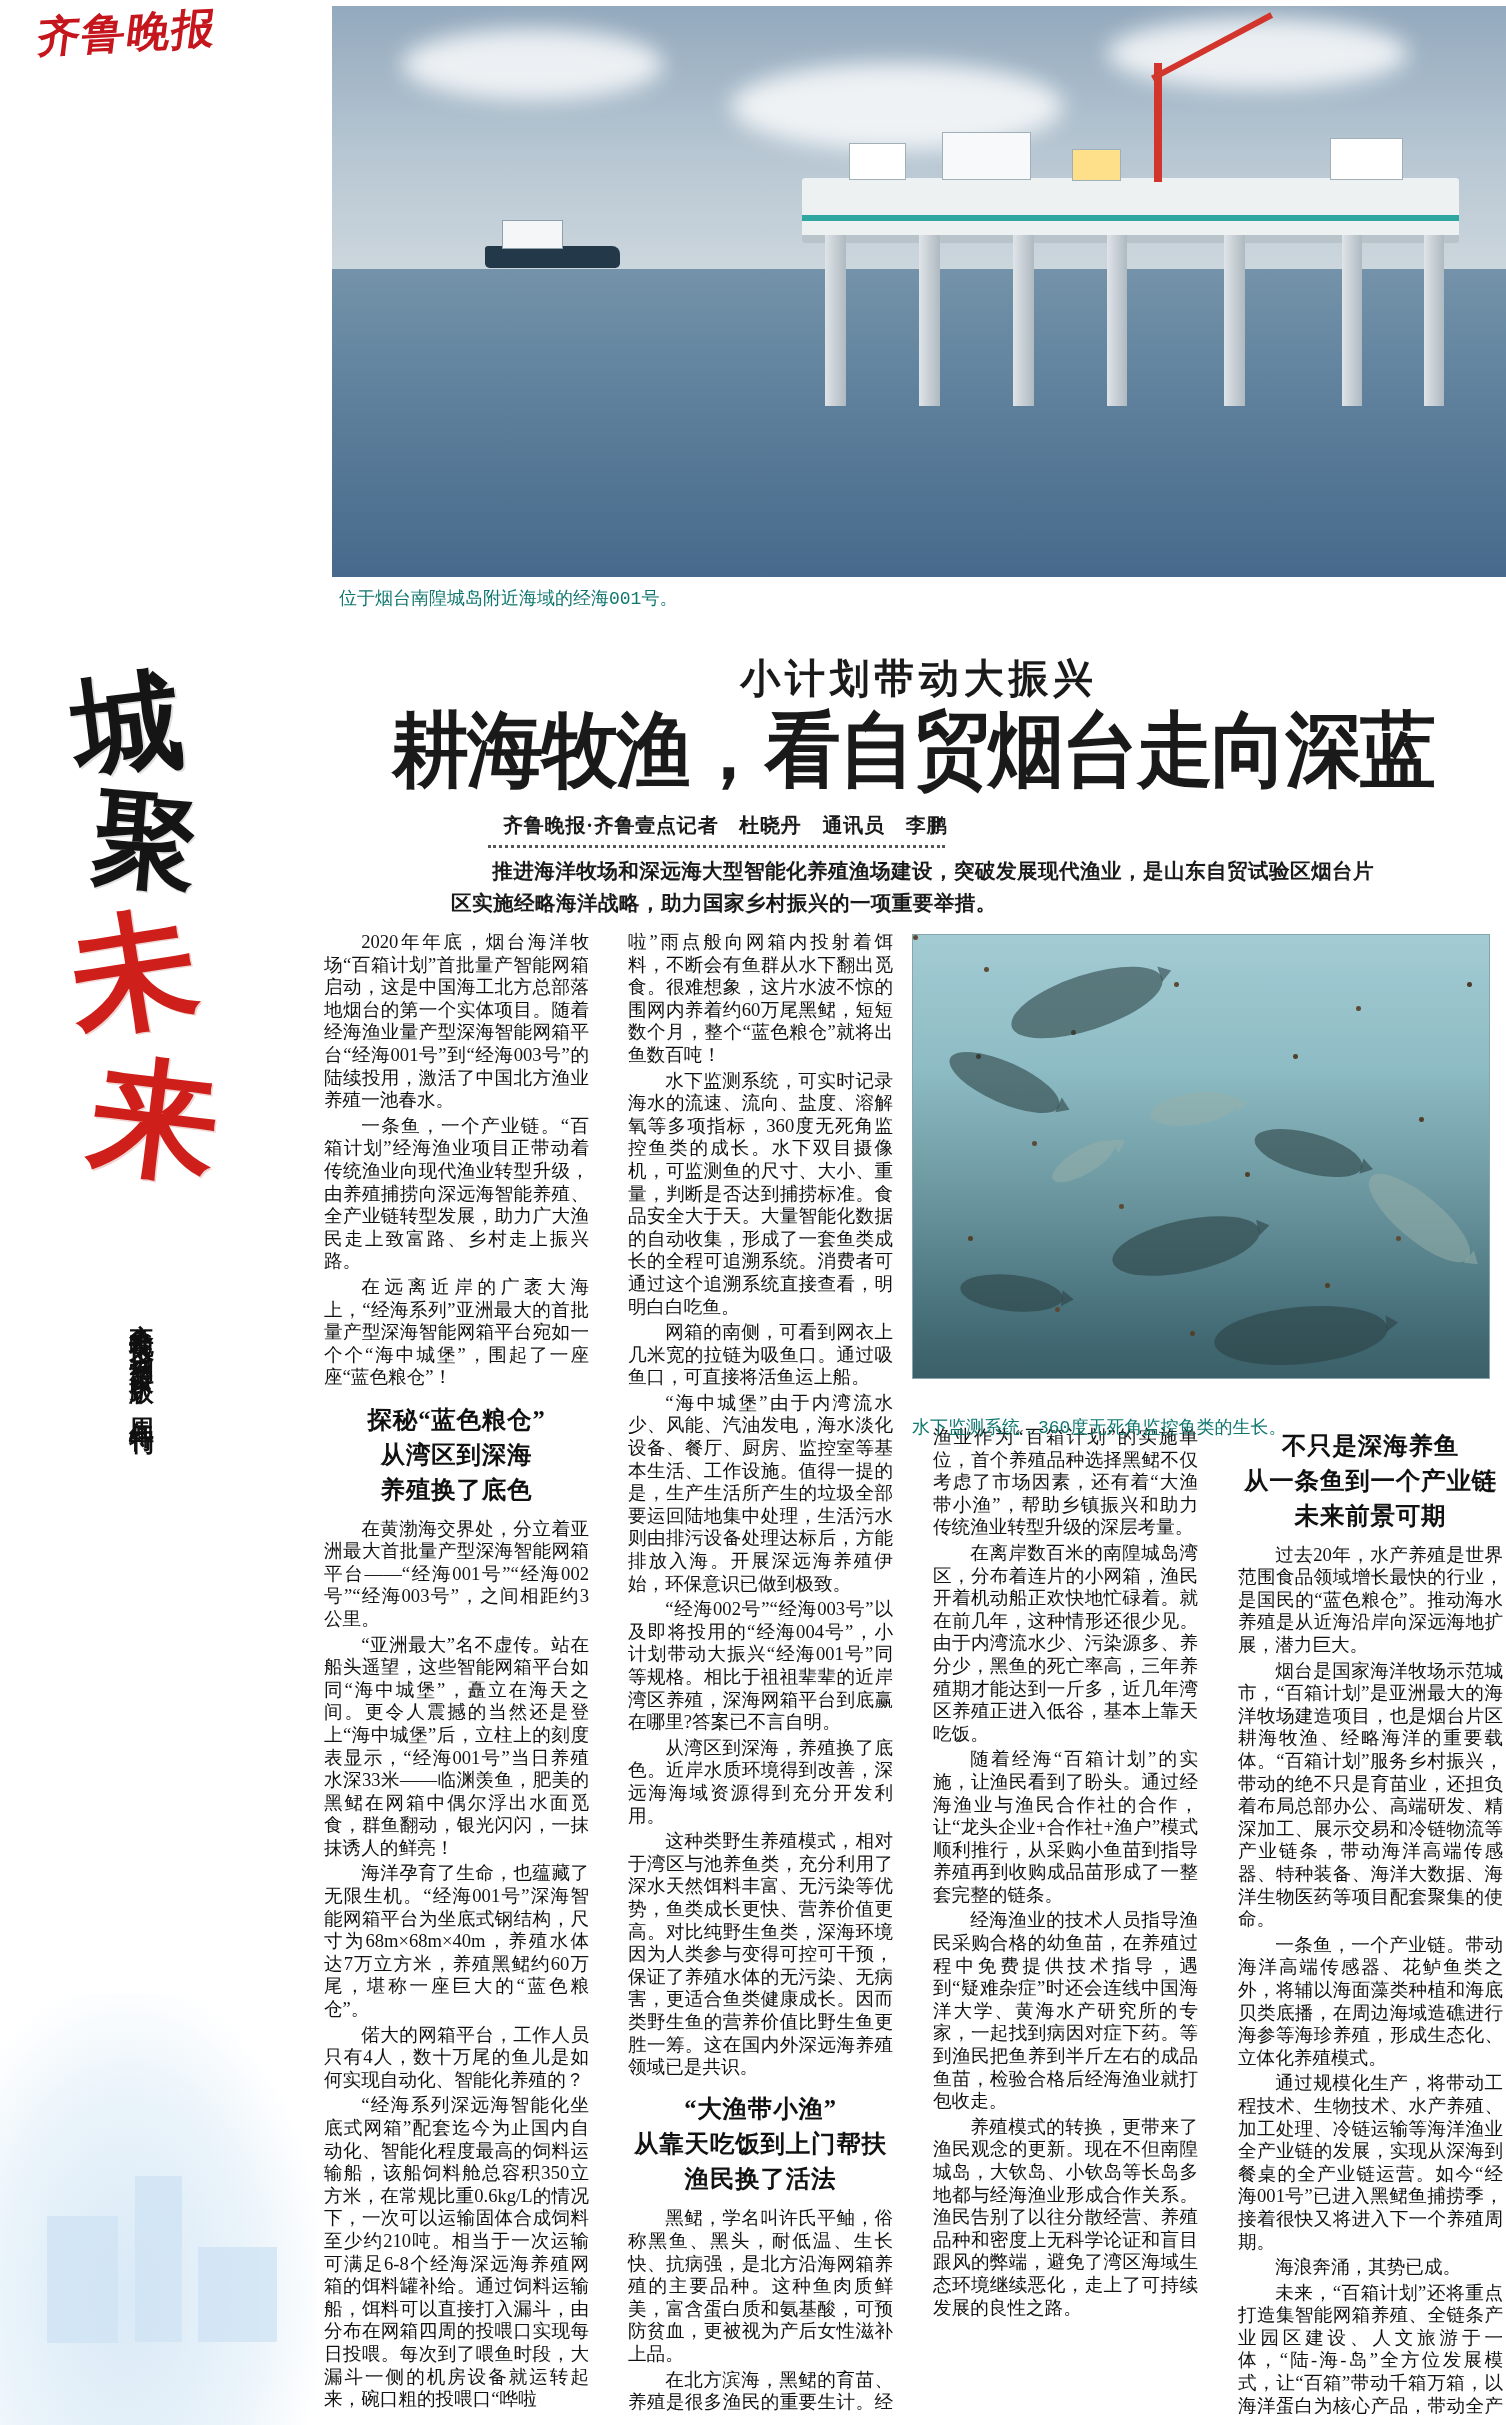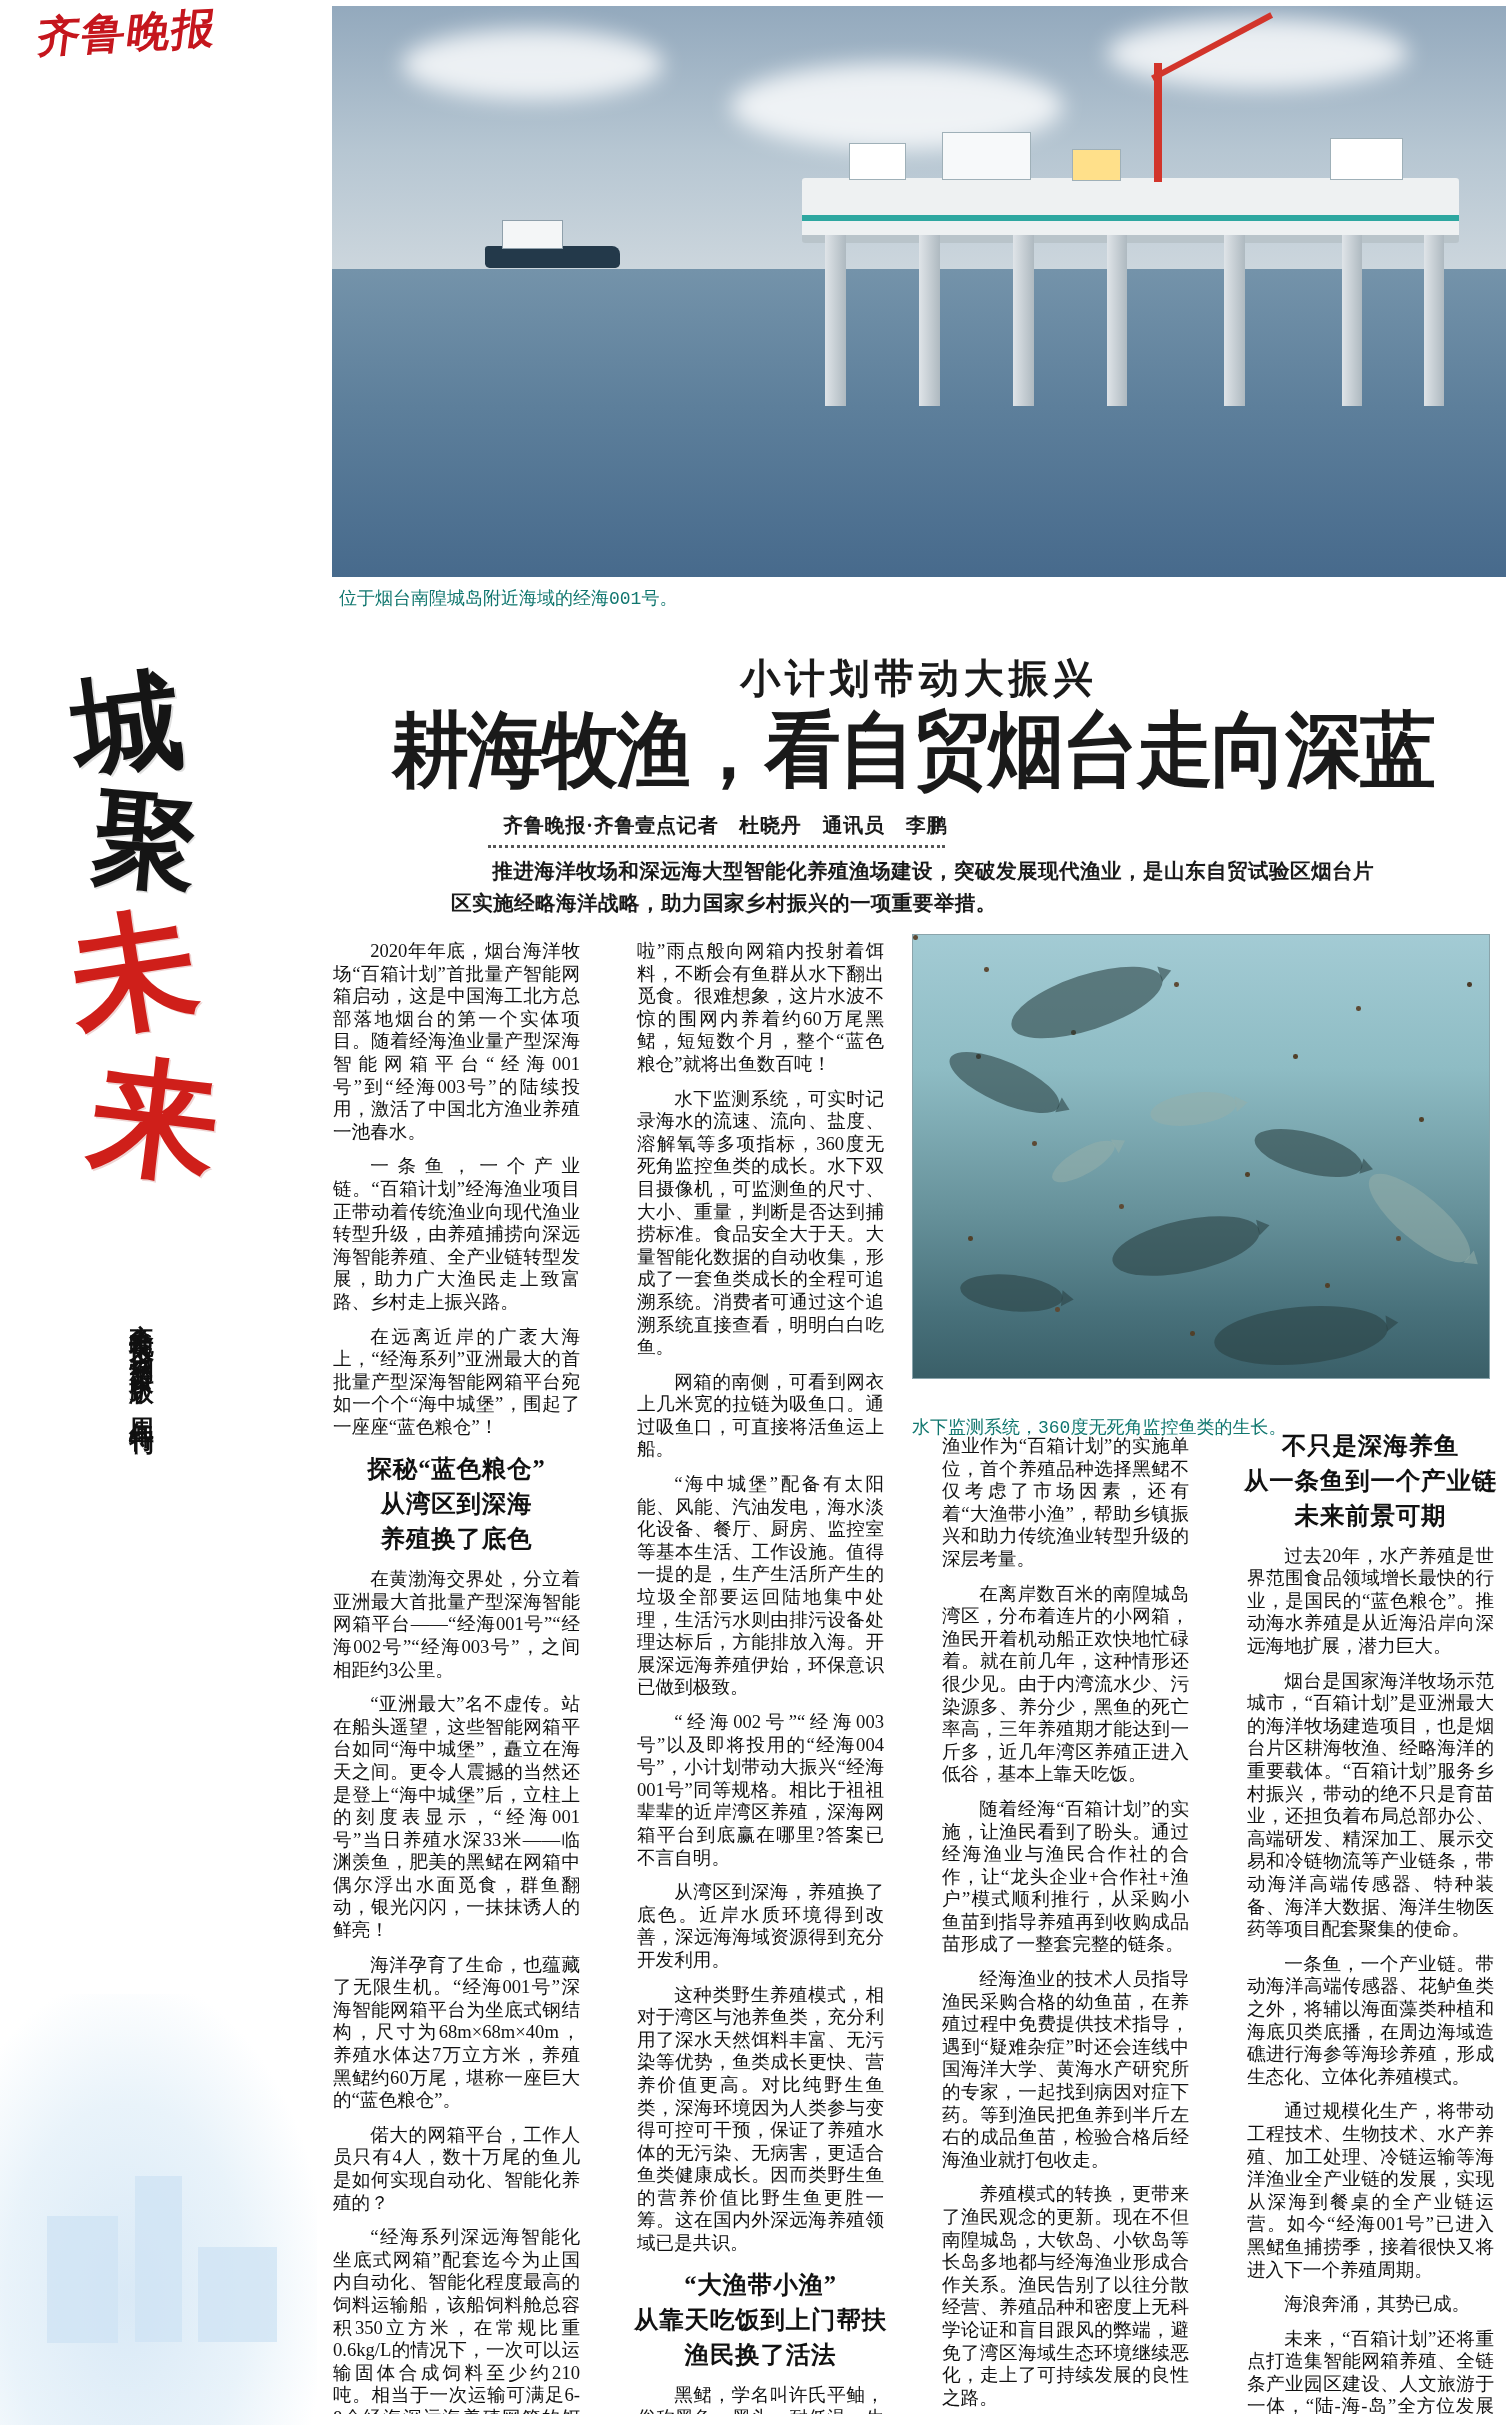--- a/index.html
+++ b/index.html
@@ -61,21 +61,21 @@
   #headline{left:320px;top:700px;width:1187px;text-align:center;font-size:76px;font-weight:900;
     letter-spacing:-1.6px;transform:scaleY(1.08);white-space:nowrap;}
   #byline{left:503px;top:812px;font-size:20px;font-weight:700;letter-spacing:0.8px;}
   #byline-rule{left:488px;top:845px;width:457px;border-top:3.2px dotted #555;height:0;}
   #lead{left:451px;top:856px;width:934px;font-size:20.6px;font-weight:700;line-height:1.55;
     text-indent:2em;letter-spacing:0.4px;}
 
   
   .bodycol{position:absolute;width:271px;font-size:18.6px;line-height:22.6px;text-align:justify;
     overflow:hidden;color:#111;}
-  .bodycol p{margin:12px;text-indent:2em;}
+  .bodycol p{margin:3px;text-indent:2em;}
   .bodycol p.noindent{text-indent:0;}
   .col-subhead{font-weight:900;text-align:center;font-size:24.5px;line-height:35px;margin:12.7px 0 11px 0;
     letter-spacing:0.8px;}
   #col1{left:321px;top:928px;height:1486px;}
   #col2{left:625px;top:928px;height:1486px;}
   #col3{left:930px;top:1423px;height:991px;}
   #col4{left:1235px;top:1415px;height:999px;}
 
   
   #fish-photo{left:912px;top:934px;width:576px;height:443px;overflow:hidden;
@@ -154,21 +154,21 @@
     <p>在黄渤海交界处，分立着亚洲最大首批量产型深海智能网箱平台——“经海001号”“经海002号”“经海003号”，之间相距约3公里。</p>
     <p>“亚洲最大”名不虚传。站在船头遥望，这些智能网箱平台如同“海中城堡”，矗立在海天之间。更令人震撼的当然还是登上“海中城堡”后，立柱上的刻度表显示，“经海001号”当日养殖水深33米——临渊羡鱼，肥美的黑鲪在网箱中偶尔浮出水面觅食，群鱼翻动，银光闪闪，一抹抹诱人的鲜亮！</p>
     <p>海洋孕育了生命，也蕴藏了无限生机。“经海001号”深海智能网箱平台为坐底式钢结构，尺寸为68m×68m×40m，养殖水体达7万立方米，养殖黑鲪约60万尾，堪称一座巨大的“蓝色粮仓”。</p>
     <p>偌大的网箱平台，工作人员只有4人，数十万尾的鱼儿是如何实现自动化、智能化养殖的？</p>
     <p>“经海系列深远海智能化坐底式网箱”配套迄今为止国内自动化、智能化程度最高的饲料运输船，该船饲料舱总容积350立方米，在常规比重0.6kg/L的情况下，一次可以运输固体合成饲料至少约210吨。相当于一次运输可满足6-8个经海深远海养殖网箱的饵料罐补给。通过饲料运输船，饵料可以直接打入漏斗，由分布在网箱四周的投喂口实现每日投喂。每次到了喂鱼时段，大漏斗一侧的机房设备就运转起来，碗口粗的投喂口“哗啦</p>
   </div>
 <div id="col2" class="bodycol">
     <p class="noindent">啦”雨点般向网箱内投射着饵料，不断会有鱼群从水下翻出觅食。很难想象，这片水波不惊的围网内养着约60万尾黑鲪，短短数个月，整个“蓝色粮仓”就将出鱼数百吨！</p>
     <p>水下监测系统，可实时记录海水的流速、流向、盐度、溶解氧等多项指标，360度无死角监控鱼类的成长。水下双目摄像机，可监测鱼的尺寸、大小、重量，判断是否达到捕捞标准。食品安全大于天。大量智能化数据的自动收集，形成了一套鱼类成长的全程可追溯系统。消费者可通过这个追溯系统直接查看，明明白白吃鱼。</p>
     <p>网箱的南侧，可看到网衣上几米宽的拉链为吸鱼口。通过吸鱼口，可直接将活鱼运上船。</p>
-    <p>“海中城堡”配备有太阳能、风能、汽油发电，海水淡化设备、餐厅、厨房、监控室等基本生活、工作设施。值得一提的是，生产生活所产生的垃圾全部要运回陆地集中处理，生活污水则由排污设备处理达标后，方能排放入海。开展深远海养殖伊始，环保意识已做到极致。</p>
+    <p>“海中城堡”由于内湾流水少、风能、汽油发电，海水淡化设备、餐厅、厨房、监控室等基本生活、工作设施。值得一提的是，生产生活所产生的垃圾全部要运回陆地集中处理，生活污水则由排污设备处理达标后，方能排放入海。开展深远海养殖伊始，环保意识已做到极致。</p>
     <p>“经海002号”“经海003号”以及即将投用的“经海004号”，小计划带动大振兴“经海001号”同等规格。相比于祖祖辈辈的近岸湾区养殖，深海网箱平台到底赢在哪里?答案已不言自明。</p>
     <p>从湾区到深海，养殖换了底色。近岸水质环境得到改善，深远海海域资源得到充分开发利用。</p>
     <p>这种类野生养殖模式，相对于湾区与池养鱼类，充分利用了深水天然饵料丰富、无污染等优势，鱼类成长更快、营养价值更高。对比纯野生鱼类，深海环境因为人类参与变得可控可干预，保证了养殖水体的无污染、无病害，更适合鱼类健康成长。因而类野生鱼的营养价值比野生鱼更胜一筹。这在国内外深远海养殖领域已是共识。</p>
     <div class="col-subhead">“大渔带小渔”<br>从靠天吃饭到上门帮扶<br>渔民换了活法</div>
     <p>黑鲪，学名叫许氏平鲉，俗称黑鱼、黑头，耐低温、生长快、抗病强，是北方沿海网箱养殖的主要品种。这种鱼肉质鲜美，富含蛋白质和氨基酸，可预防贫血，更被视为产后女性滋补上品。</p>
     <p>在北方滨海，黑鲪的育苗、养殖是很多渔民的重要生计。经海</p>
   </div>
 <div id="col3" class="bodycol">
     <p class="noindent">渔业作为“百箱计划”的实施单位，首个养殖品种选择黑鲪不仅考虑了市场因素，还有着“大渔带小渔”，帮助乡镇振兴和助力传统渔业转型升级的深层考量。</p>
     <p>在离岸数百米的南隍城岛湾区，分布着连片的小网箱，渔民开着机动船正欢快地忙碌着。就在前几年，这种情形还很少见。由于内湾流水少、污染源多、养分少，黑鱼的死亡率高，三年养殖期才能达到一斤多，近几年湾区养殖正进入低谷，基本上靠天吃饭。</p>

